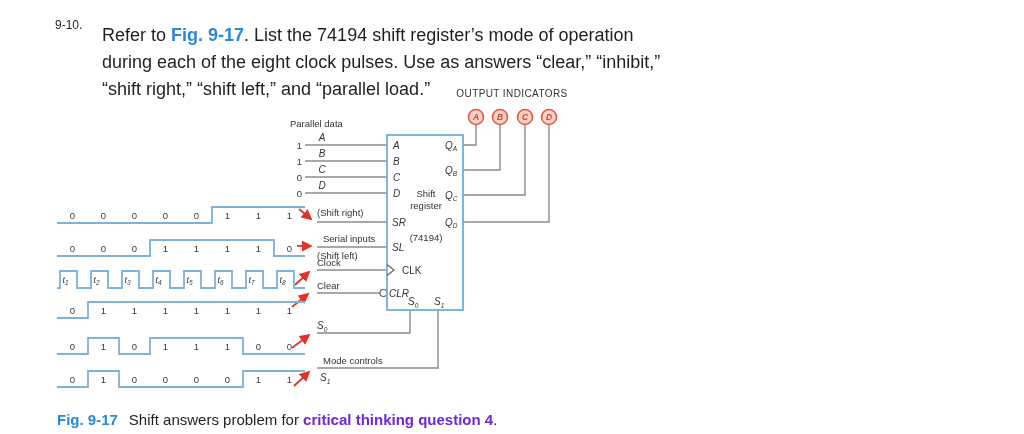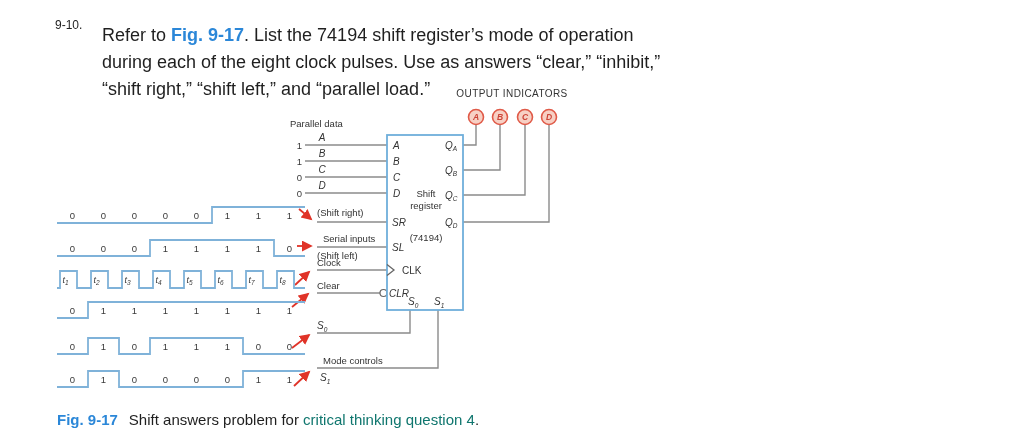--- a/index.html
+++ b/index.html
@@ -12,21 +12,21 @@
   }
   .problem-text{
     position:absolute;left:102px;top:4px;width:580px;font-size:18px;color:#1f1f1f;
     line-height:27px;
   }
   .link-blue{color:#2b87d8;font-weight:700;text-decoration:none;cursor:pointer;}
   .caption{
     position:absolute;left:57px;top:396px;font-size:15px;color:#1f1f1f;
   }
   .caption .fig-label{color:#2b87d8;font-weight:700;margin-right:11px;}
-  .caption .cap-link{color:#0f766e;font-weight:400;}
+  .caption .cap-link{color:#6d28d9;font-weight:700;}
   svg{position:absolute;left:0;top:85px;}
   svg text{font-family:"Liberation Sans", sans-serif;fill:#333;}
   .lab{font-size:9.5px;}
   .title-lab{font-size:10px;letter-spacing:.4px;}
   .pin{font-size:10px;font-style:italic;}
   .pin-up{font-size:10px;}
   .boxlab{font-size:9.5px;}
   .bit{font-size:9.5px;fill:#3a3a3a;}
   .tlab{font-size:9px;font-style:italic;fill:#3a3a3a;}
   .sub{font-size:6.5px;}

